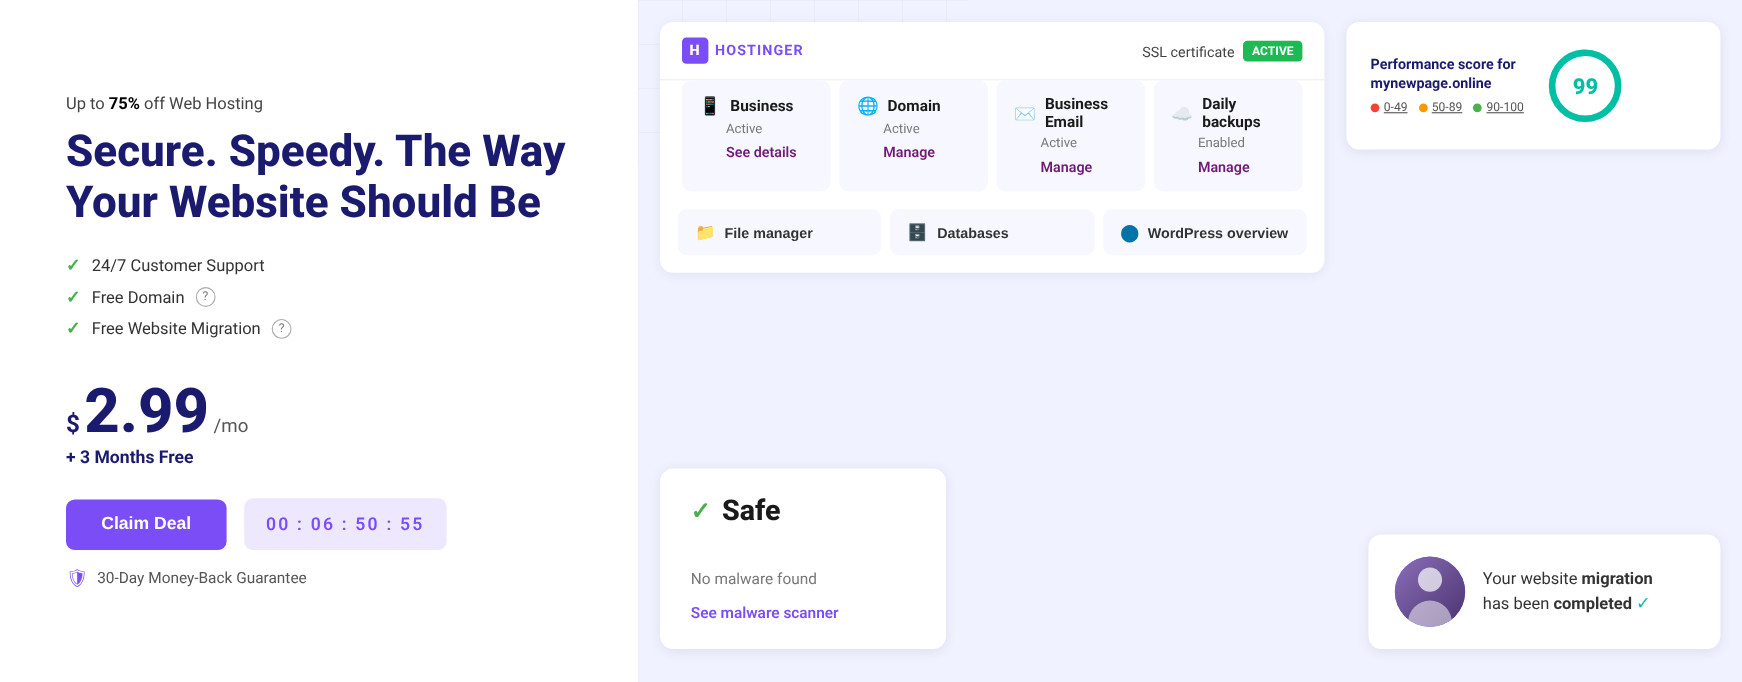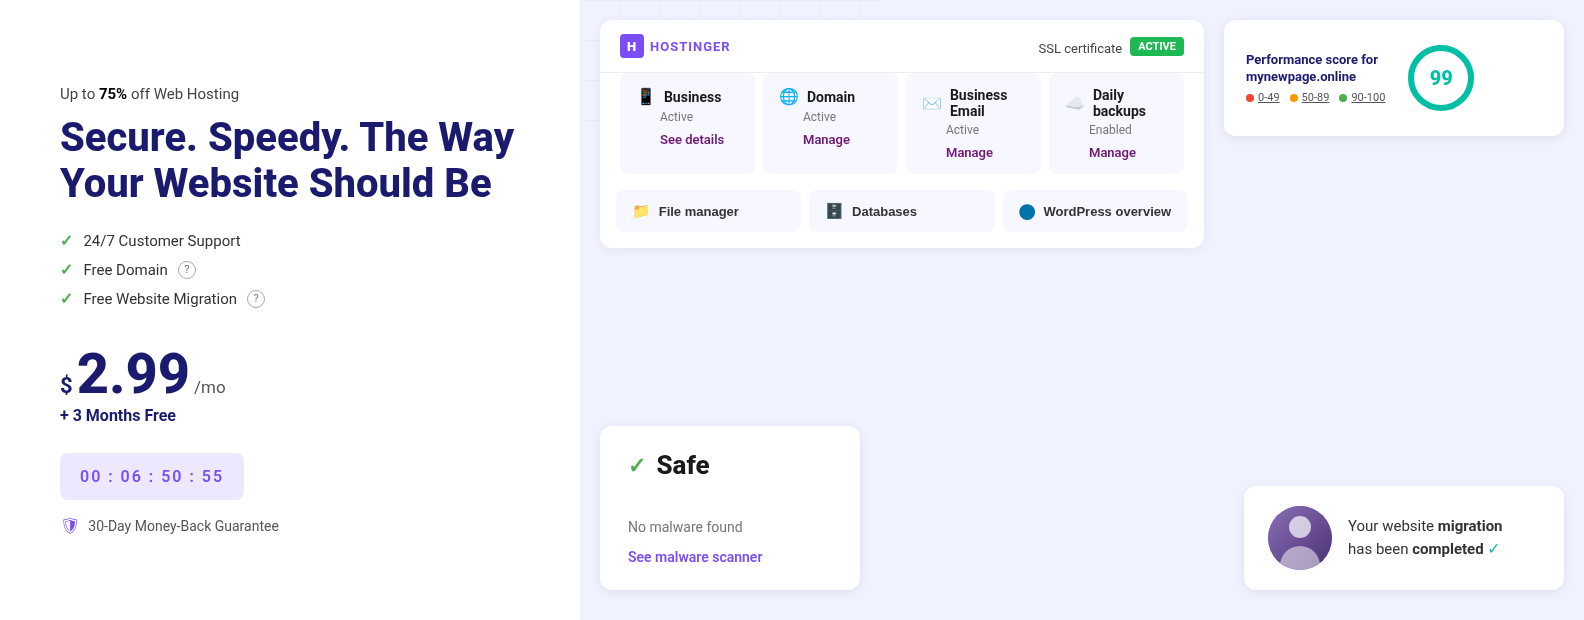--- a/index.html
+++ b/index.html
@@ -478,20 +478,21 @@
       <span class="info-icon">?</span>
     </li>
   </ul>
   <div class="price-row">
     <span class="price-dollar">$</span>
     <span class="price-amount">2.99</span>
     <span class="price-mo">/mo</span>
   </div>
   <p class="free-months">+ 3 Months Free</p>
   <div class="cta-row">
+    <button class="claim-btn">Claim Deal</button>
     <div class="timer-badge">00 : 06 : 50 : 55</div>
   </div>
   <div class="guarantee">
     <span class="shield-icon">🛡</span>
     <span>30-Day Money-Back Guarantee</span>
   </div>
 </div>
 
 <div class="right-panel">
 

